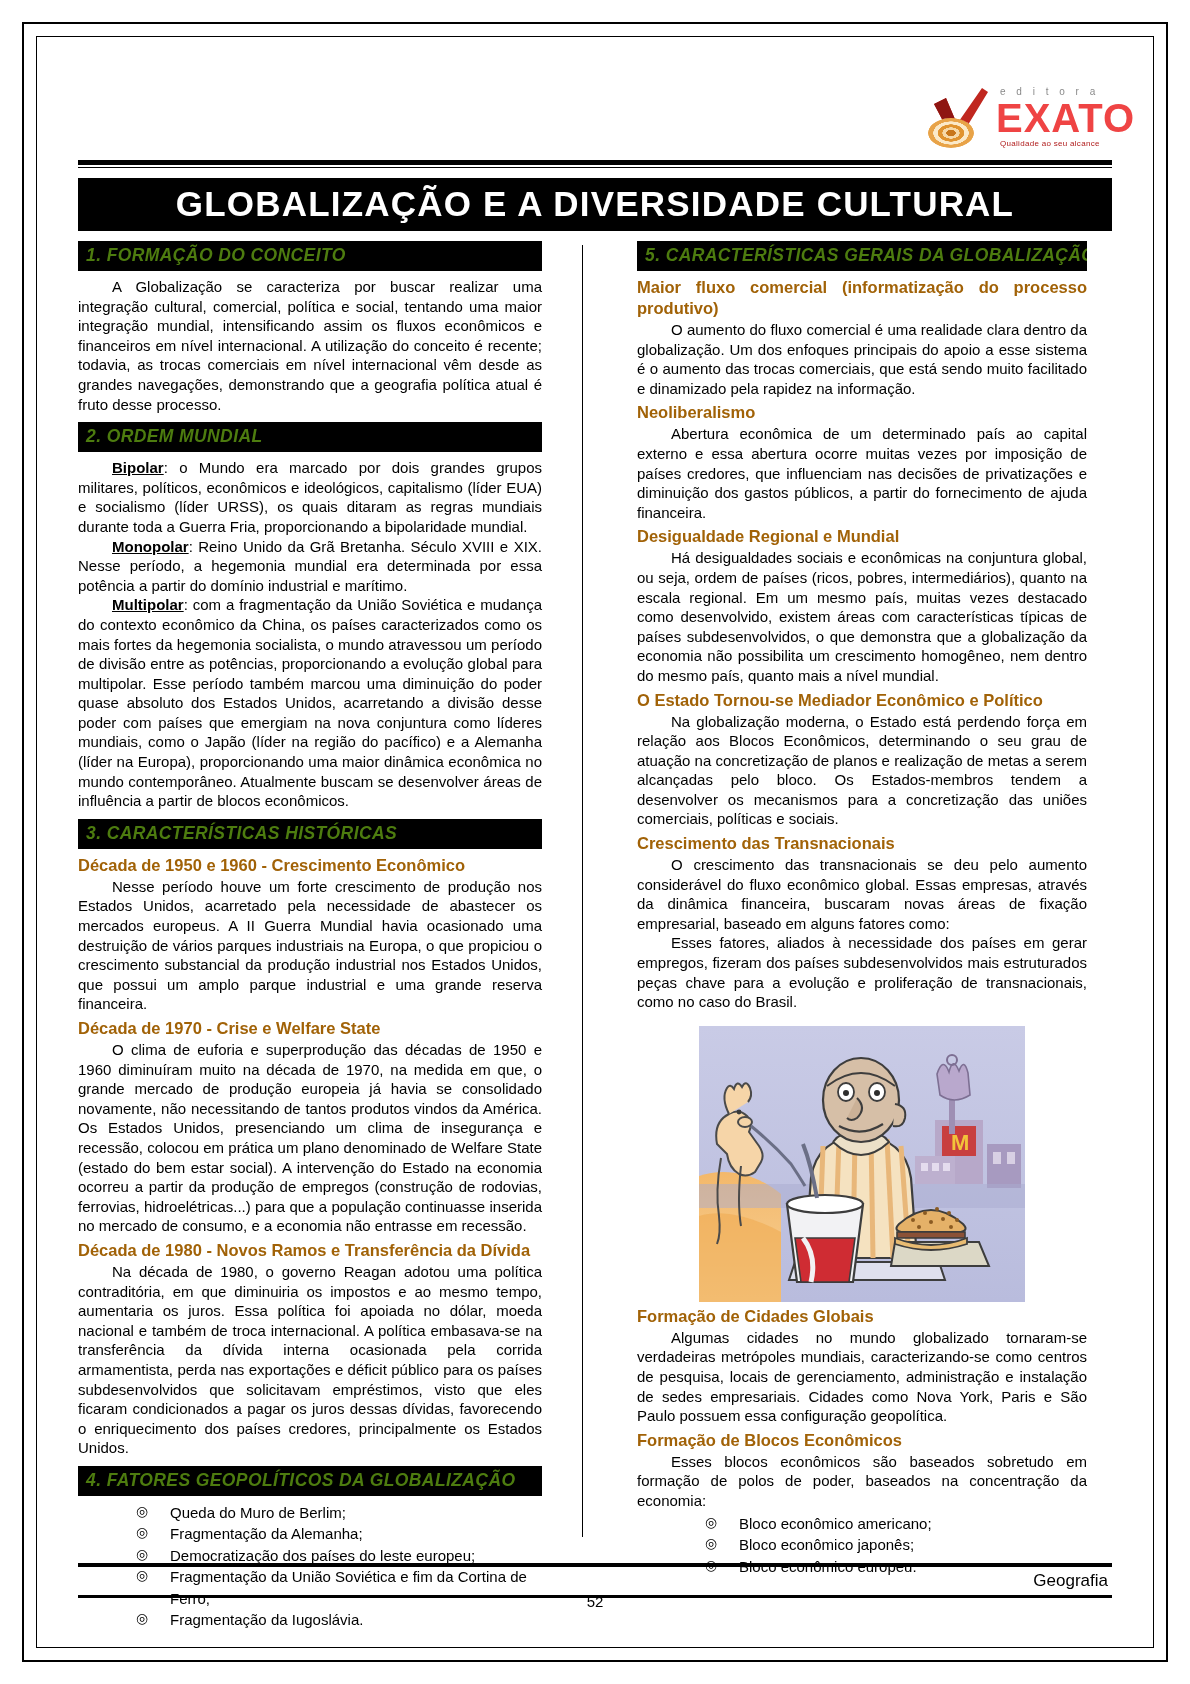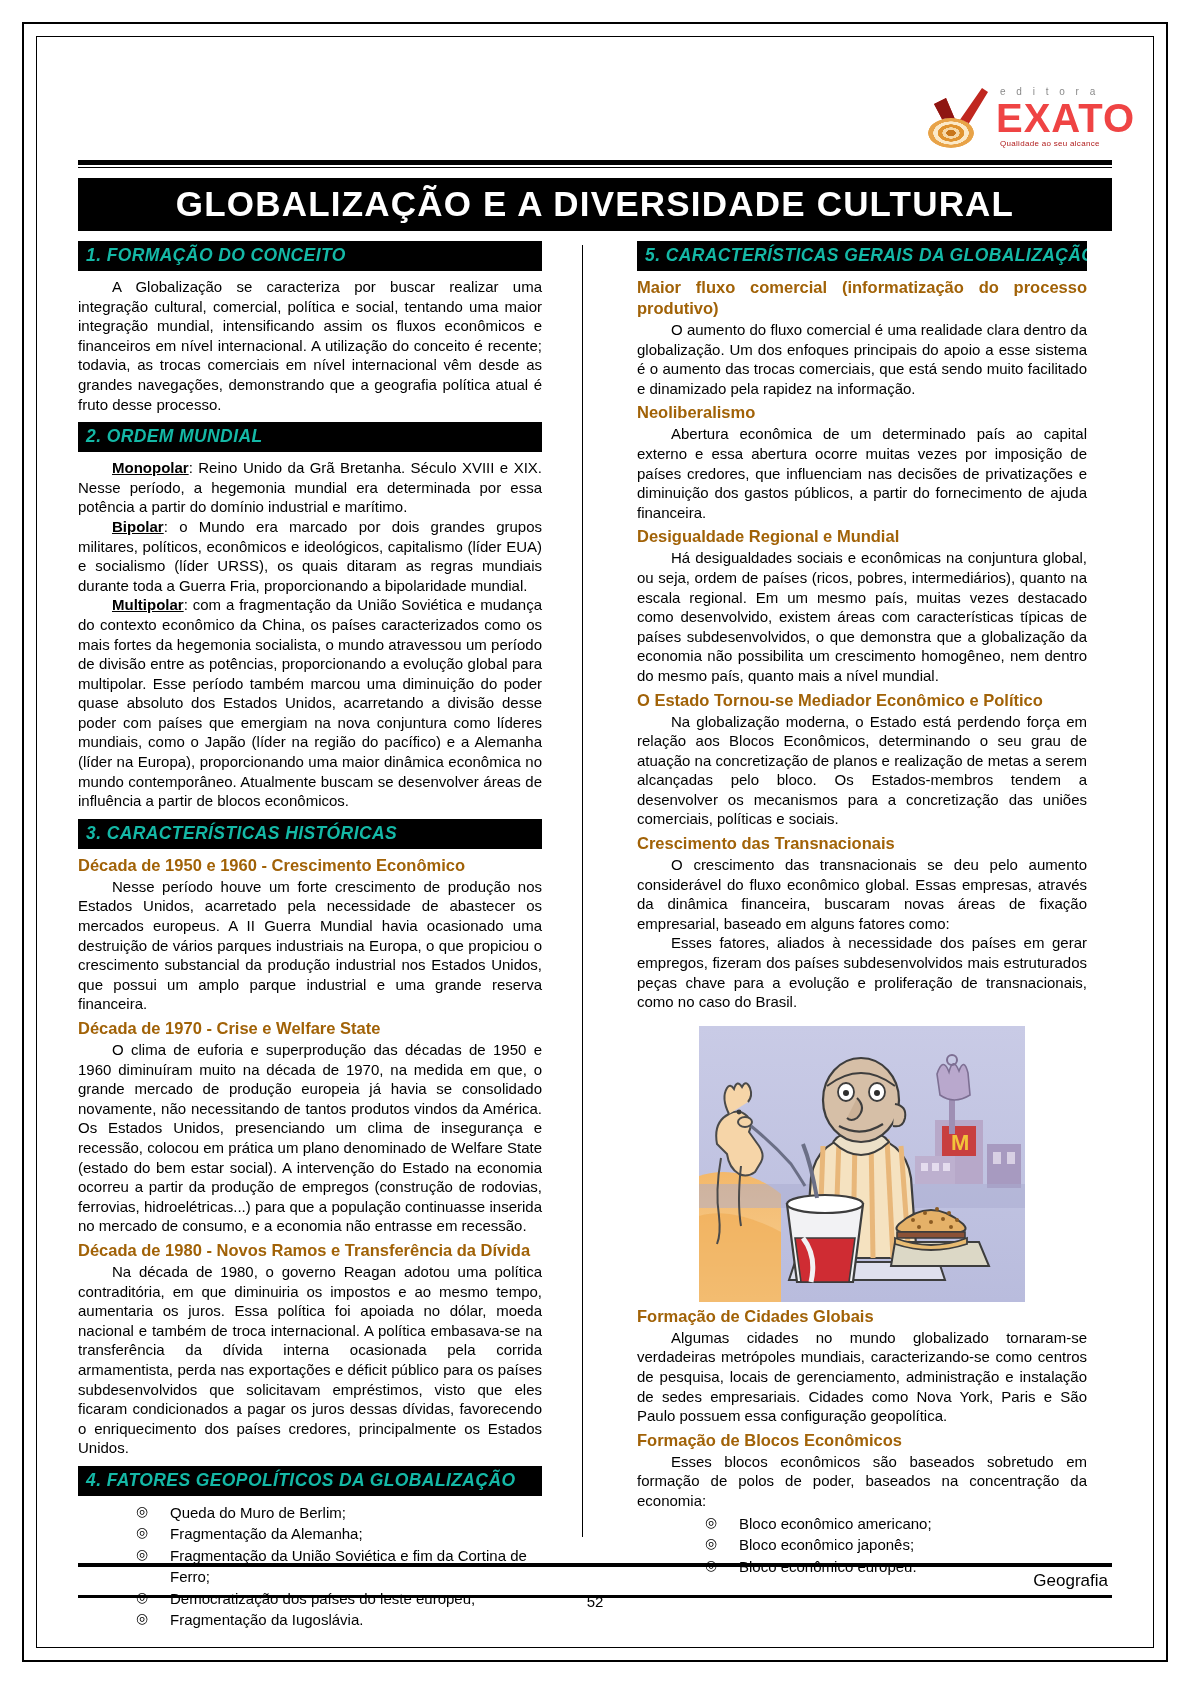--- a/index.html
+++ b/index.html
@@ -138,21 +138,21 @@
   .col-divider {
     width: 1px;
     background: #000;
     margin: 6px 30px 40px 30px;
     flex: 0 0 1px;
   }
 
   
   .section-bar {
     background: #000;
-    color: #14b8a6;
+    color: #4d7c0f;
     font-family: "Liberation Sans", sans-serif;
     font-weight: bold;
     font-style: italic;
     font-size: 17.5px;
     letter-spacing: 0.4px;
     padding: 4px 0 5px 8px;
     margin: 8px 0 6px 0;
     white-space: nowrap;
     overflow: hidden;
   }
@@ -266,46 +266,46 @@
 
     <div class="columns">
 
       <div class="col col-left">
 
         <div class="section-bar first">1. FORMAÇÃO DO CONCEITO</div>
         <p class="body">A Globalização se caracteriza por buscar realizar uma integração cultural, comercial, política e social, tentando uma maior integração mundial, intensificando assim os fluxos econômicos e financeiros em nível internacional. A utilização do conceito é recente; todavia, as trocas comerciais em nível internacional vêm desde as grandes navegações, demonstrando que a geografia política atual é fruto desse processo.</p>
 
         <div class="section-bar">2. ORDEM MUNDIAL</div>
         <p class="body">
-          <span class="u">Monopolar</span><span>: Reino Unido da Grã Bretanha. Século XVIII e XIX. Nesse período, a hegemonia mundial era determinada por essa potência a partir do domínio industrial e marítimo.</span>
+          <span class="u">Bipolar</span><span>: o Mundo era marcado por dois grandes grupos militares, políticos, econômicos e ideológicos, capitalismo (líder EUA) e socialismo (líder URSS), os quais ditaram as regras mundiais durante toda a Guerra Fria, proporcionando a bipolaridade mundial.</span>
         </p>
         <p class="body">
-          <span class="u">Bipolar</span><span>: o Mundo era marcado por dois grandes grupos militares, políticos, econômicos e ideológicos, capitalismo (líder EUA) e socialismo (líder URSS), os quais ditaram as regras mundiais durante toda a Guerra Fria, proporcionando a bipolaridade mundial.</span>
+          <span class="u">Monopolar</span><span>: Reino Unido da Grã Bretanha. Século XVIII e XIX. Nesse período, a hegemonia mundial era determinada por essa potência a partir do domínio industrial e marítimo.</span>
         </p>
         <p class="body">
           <span class="u">Multipolar</span><span>: com a fragmentação da União Soviética e mudança do contexto econômico da China, os países caracterizados como os mais fortes da hegemonia socialista, o mundo atravessou um período de divisão entre as potências, proporcionando a evolução global para multipolar. Esse período também marcou uma diminuição do poder quase absoluto dos Estados Unidos, acarretando a divisão desse poder com países que emergiam na nova conjuntura como líderes mundiais, como o Japão (líder na região do pacífico) e a Alemanha (líder na Europa), proporcionando uma maior dinâmica econômica no mundo contemporâneo. Atualmente buscam se desenvolver áreas de influência a partir de blocos econômicos.</span>
         </p>
 
         <div class="section-bar">3. CARACTERÍSTICAS HISTÓRICAS</div>
 
         <h3 class="sub">Década de 1950 e 1960 - Crescimento Econômico</h3>
         <p class="body">Nesse período houve um forte crescimento de produção nos Estados Unidos, acarretado pela necessidade de abastecer os mercados europeus. A II Guerra Mundial havia ocasionado uma destruição de vários parques industriais na Europa, o que propiciou o crescimento substancial da produção industrial nos Estados Unidos, que possui um amplo parque industrial e uma grande reserva financeira.</p>
 
         <h3 class="sub">Década de 1970 - Crise e Welfare State</h3>
         <p class="body">O clima de euforia e superprodução das décadas de 1950 e 1960 diminuíram muito na década de 1970, na medida em que, o grande mercado de produção europeia já havia se consolidado novamente, não necessitando de tantos produtos vindos da América. Os Estados Unidos, presenciando um clima de insegurança e recessão, colocou em prática um plano denominado de Welfare State (estado do bem estar social). A intervenção do Estado na economia ocorreu a partir da produção de empregos (construção de rodovias, ferrovias, hidroelétricas...) para que a população continuasse inserida no mercado de consumo, e a economia não entrasse em recessão.</p>
 
         <h3 class="sub">Década de 1980 - Novos Ramos e Transferência da Dívida</h3>
         <p class="body">Na década de 1980, o governo Reagan adotou uma política contraditória, em que diminuiria os impostos e  ao mesmo tempo, aumentaria os juros. Essa política foi apoiada no dólar, moeda nacional e também de troca internacional. A política embasava-se na transferência da dívida interna ocasionada pela corrida armamentista, perda nas exportações e déficit público para os países subdesenvolvidos que solicitavam empréstimos, visto que eles ficaram condicionados a pagar os juros dessas dívidas, favorecendo o enriquecimento dos países credores, principalmente os Estados Unidos.</p>
 
         <div class="section-bar">4. FATORES GEOPOLÍTICOS DA GLOBALIZAÇÃO</div>
         <ul class="bullets">
           <li>Queda do Muro de Berlim;</li>
           <li>Fragmentação da Alemanha;</li>
+          <li>Democratização dos países do leste europeu;</li>
           <li>Fragmentação da União Soviética e fim da Cortina de Ferro;</li>
-          <li>Democratização dos países do leste europeu;</li>
           <li>Fragmentação da Iugoslávia.</li>
         </ul>
       </div>
 
       <div class="col-divider"></div>
 
       <div class="col col-right">
 
         <div class="section-bar first">5. CARACTERÍSTICAS GERAIS DA GLOBALIZAÇÃO</div>
 

